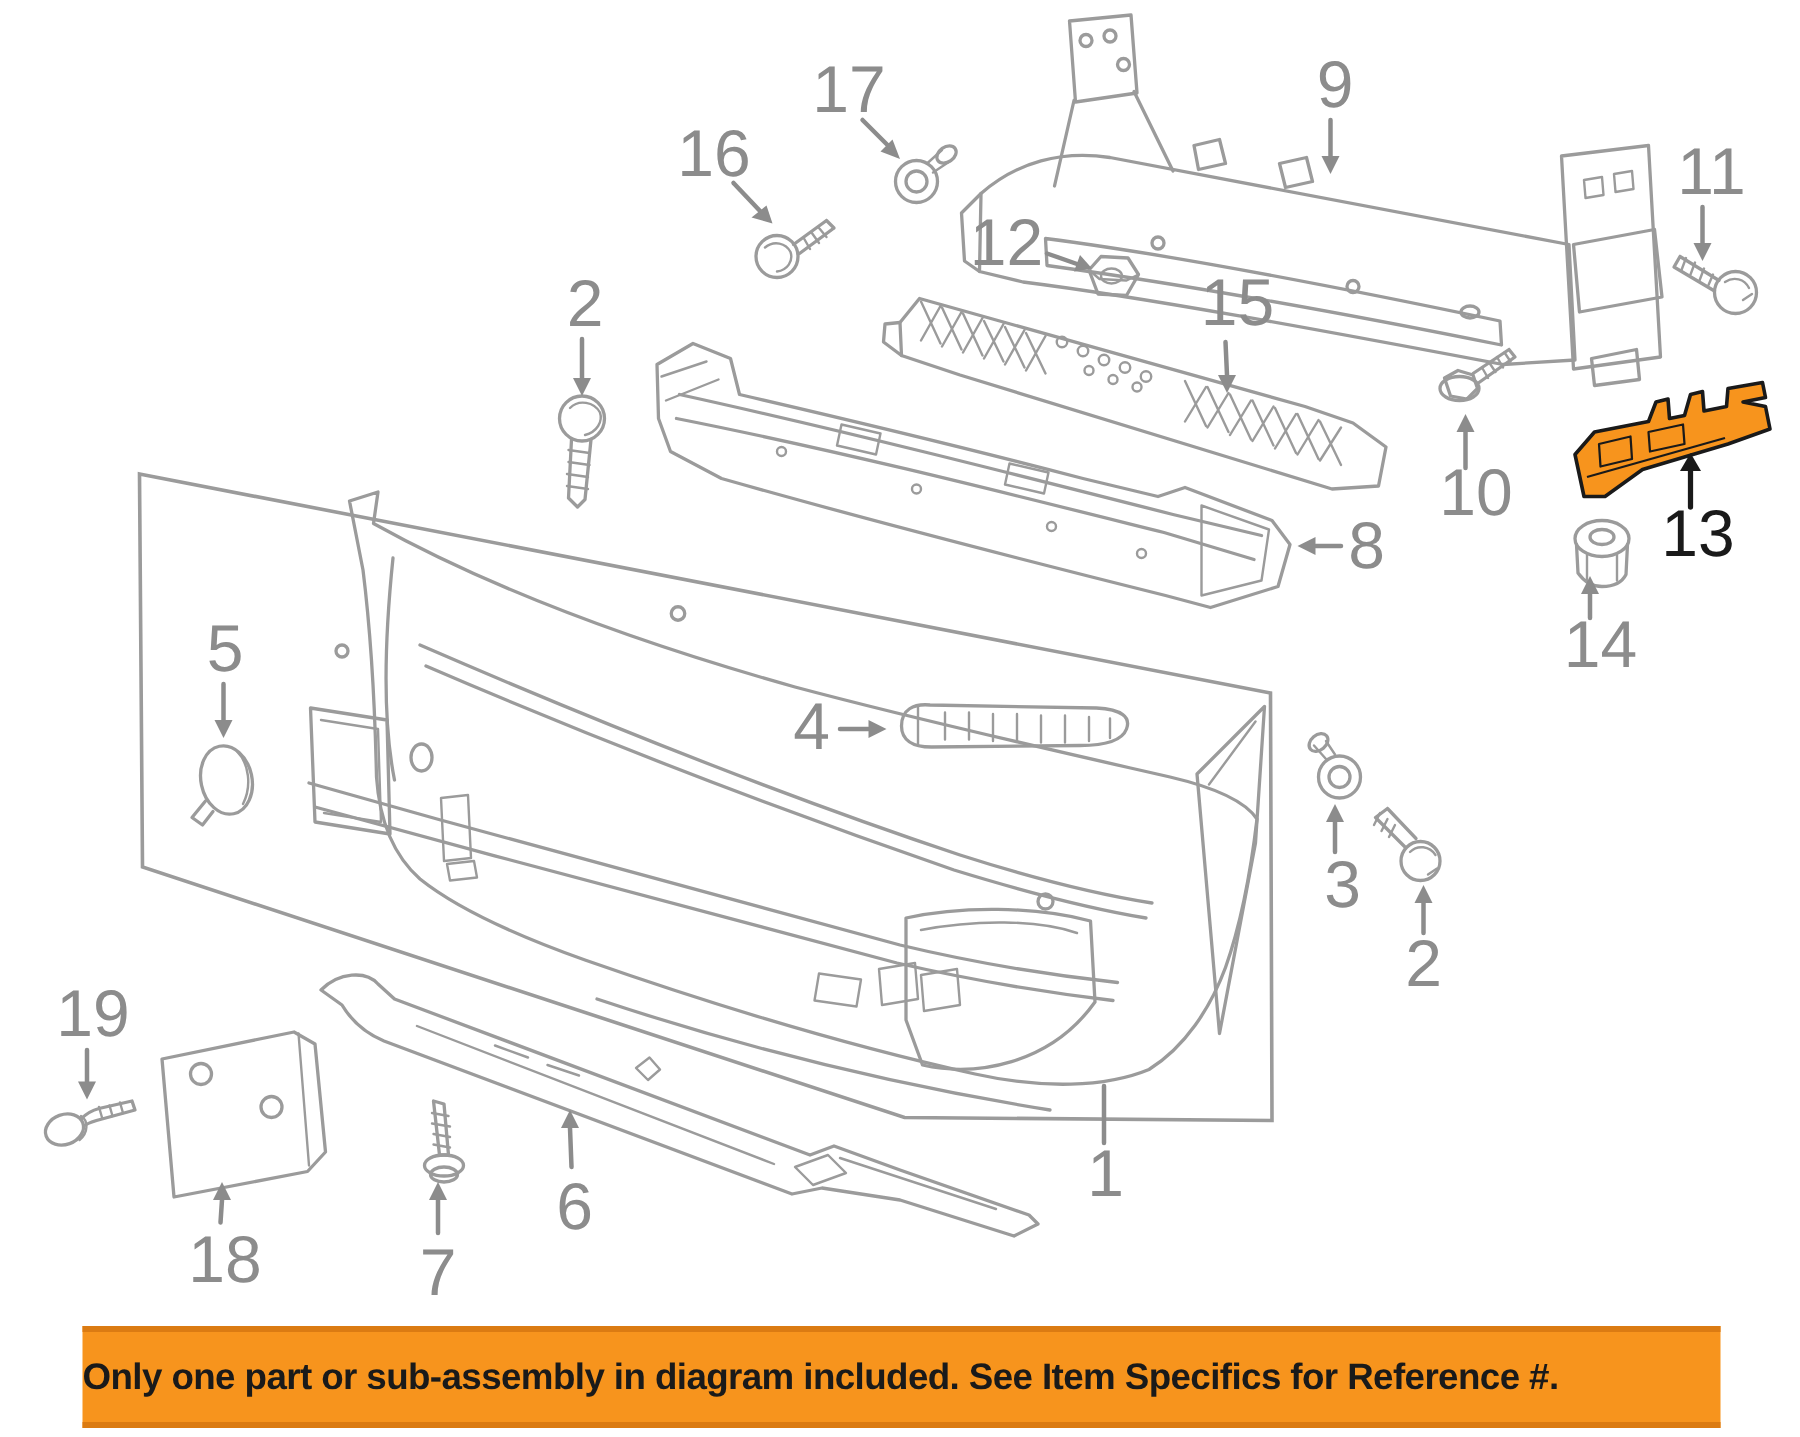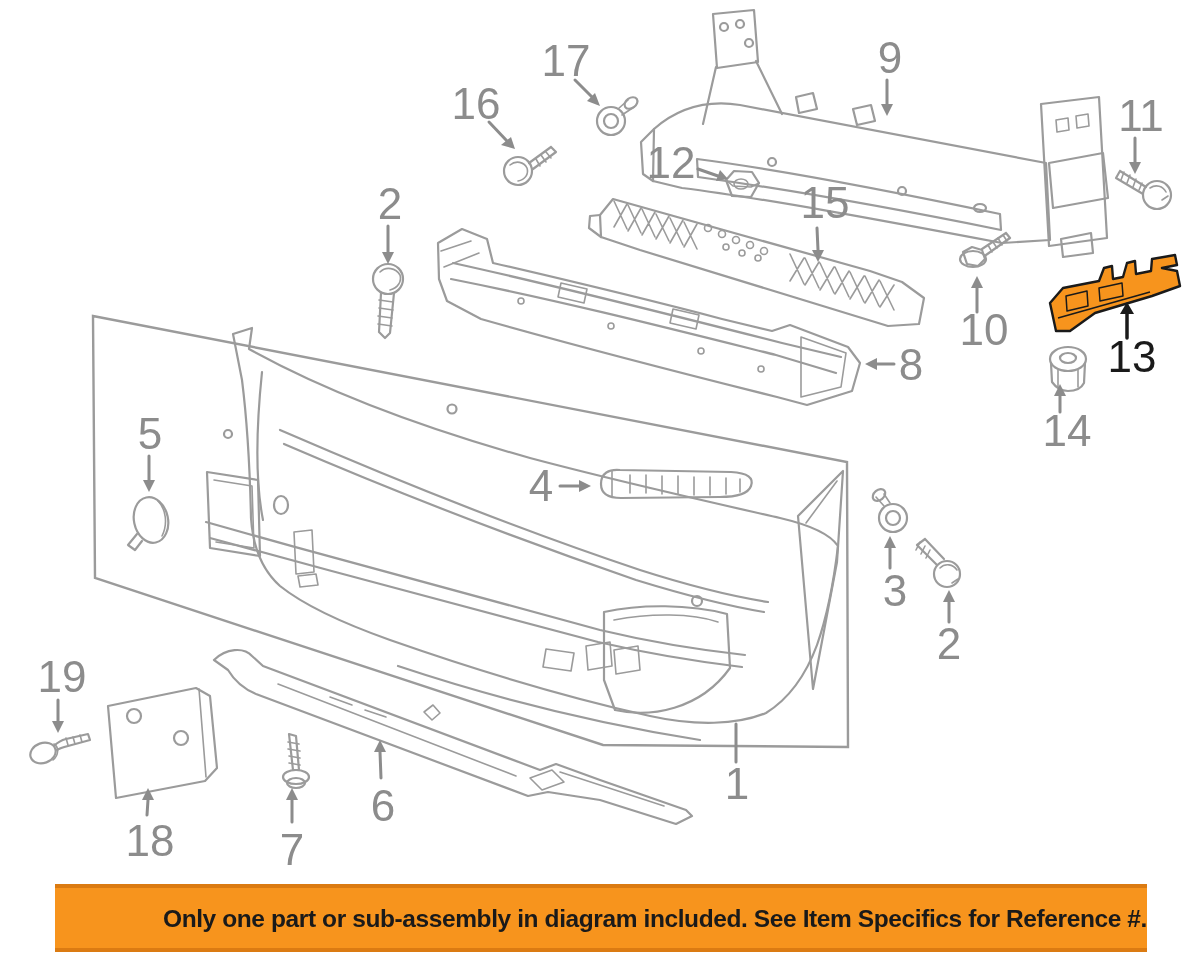--- a/index.html
+++ b/index.html
@@ -20,21 +20,21 @@
   .arrow{stroke:var(--label);stroke-width:3;fill:none;stroke-linecap:round;}
   .ahead{fill:var(--label);stroke:none;}
   .arrow-dark{stroke:var(--ink);stroke-width:3.5;}
   .ahead-dark{fill:var(--ink);}
   .hl{fill:var(--highlight);stroke:var(--ink);stroke-width:2.4;stroke-linejoin:round;}
   .hl-detail{fill:none;stroke:var(--ink);stroke-width:1.5;stroke-linejoin:round;}
   .banner{position:absolute;left:55px;top:884px;width:1092px;height:68px;
           background:var(--banner_bg);color:var(--banner_text);
           border-top:4px solid var(--banner_edge);border-bottom:4px solid var(--banner_edge);
           box-sizing:border-box;display:flex;flex-direction:column;justify-content:center;
-          align-items:flex-end;font-weight:bold;font-size:24.5px;line-height:31px;
+          align-items:flex-start;font-weight:bold;font-size:24.5px;line-height:31px;
           letter-spacing:-0.4px;white-space:nowrap;}
 </style>
 </head>
 <body>
 
 <div class="stage">
 <svg width="1200" height="958" viewBox="0 0 1200 958">
 
   <polygon class="box" points="93,316 847,462 848,747 603,745 95,578"></polygon>
 

